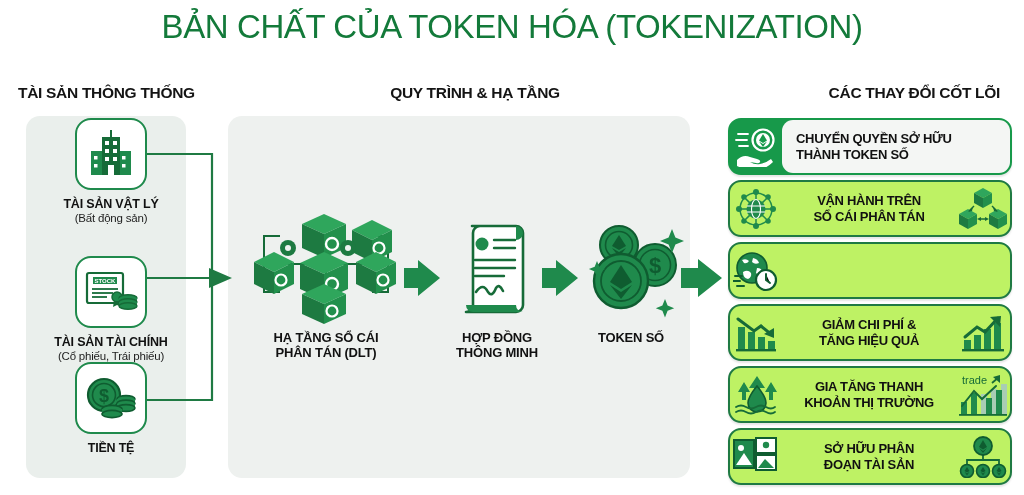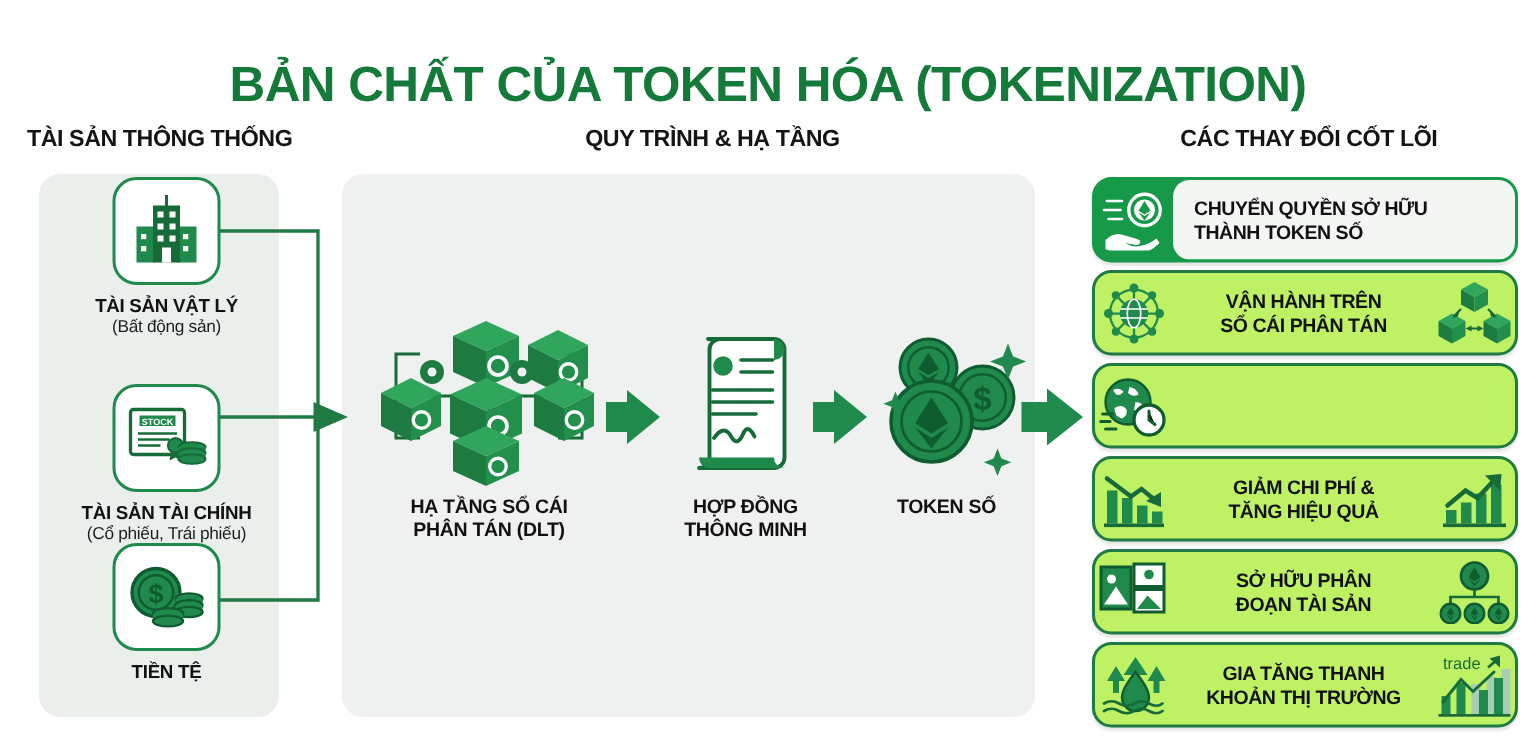--- a/index.html
+++ b/index.html
@@ -6,36 +6,36 @@
   html, body {
     width: 1024px; height: 495px;
     background: #ffffff;
     font-family: "Liberation Sans", sans-serif;
     overflow: hidden;
   }
   #stage { position: relative; width: 1024px; height: 495px; }
 
   
   .title {
-    position: absolute; left: 0; top: 37px; width: 1024px;
+    position: absolute; left: 0; top: 8px; width: 1024px;
     text-align: center;
-    font-size: 33px; font-weight: 700; letter-spacing: -0.4px;
+    font-size: 33px; font-weight: 400; letter-spacing: -0.4px;
     color: #137a3a;
     white-space: nowrap;
   }
 
   
   .col-head {
     position: absolute; top: 84px;
     font-size: 15.5px; font-weight: 700; color: #141414;
     letter-spacing: -0.3px; white-space: nowrap;
   }
   .ch-left  { left: 18px; }
   .ch-mid   { left: 355px; width: 240px; text-align: center; }
-  .ch-right { left: 745px; width: 255px; text-align: center; }
+  .ch-right { left: 745px; width: 255px; text-align: right; }
 
   
   .panel-left {
     position: absolute; left: 26px; top: 116px;
     width: 160px; height: 362px;
     background: #eaefec; border-radius: 14px;
   }
   .panel-mid {
     position: absolute; left: 228px; top: 116px;
     width: 462px; height: 362px;
@@ -463,20 +463,63 @@
           </g>
           <path d="M5 24 L17 14 L25 19 L38 5" fill="none" stroke="#166b38" stroke-width="3" stroke-linecap="round"></path>
           <polygon points="30,4 41,3 40,14" fill="#166b38"></polygon>
           <rect x="2" y="36" width="42" height="2.4" fill="#166b38"></rect>
         </svg>
       </div>
     </div>
 
     <div class="card">
       <div class="card-ic">
+        <svg width="46" height="42" viewBox="0 0 46 42">
+          <g fill="#1f8a4c">
+            <polygon points="9,18 5,18 11,8 17,18 13,18 13,26 9,26"></polygon>
+            <polygon points="36,18 32,18 38,8 44,18 40,18 40,26 36,26"></polygon>
+            <polygon points="21,14 16,14 24,2 32,14 27,14 27,26 21,26"></polygon>
+          </g>
+          <path d="M24 12 q9 11 9 17 a9 9 0 0 1 -18 0 q0 -6 9 -17 z" fill="#1f8a4c" stroke="#0f5c30" stroke-width="1.6"></path>
+          <g stroke="#166b38" stroke-width="1.8" fill="none" stroke-linecap="round">
+            <path d="M3 33 q5 -3 10 0 t10 0 t10 0 t9 0"></path>
+            <path d="M3 38 q5 -3 10 0 t10 0 t10 0 t9 0"></path>
+          </g>
+        </svg>
+      </div>
+      <div class="card-tx">
+        <span>GIA TĂNG THANH</span>
+        <span>KHOẢN THỊ TRƯỜNG</span>
+      </div>
+      <div class="card-ic right">
+        <svg width="50" height="46" viewBox="0 0 50 46">
+          <text x="4" y="12" font-family="Liberation Sans, sans-serif" font-size="11" font-weight="400" fill="#166b38">trade</text>
+          <g stroke="#166b38" stroke-width="1.8" fill="none">
+            <path d="M34 11 L41 5"></path>
+          </g>
+          <polygon points="42,3 42,11 35,5" fill="#166b38"></polygon>
+          <g fill="#a8cdb4">
+            <rect x="23" y="22" width="6" height="20"></rect>
+            <rect x="33" y="17" width="6" height="25"></rect>
+            <rect x="43" y="12" width="6" height="30"></rect>
+          </g>
+          <g fill="#1f8a4c">
+            <rect x="3" y="30" width="6" height="12"></rect>
+            <rect x="13" y="21" width="6" height="21"></rect>
+            <rect x="28" y="26" width="6" height="16"></rect>
+            <rect x="38" y="18" width="6" height="24"></rect>
+          </g>
+          <path d="M4 34 L16 19 L24 27 L38 14" fill="none" stroke="#166b38" stroke-width="2" stroke-linecap="round"></path>
+          <rect x="1" y="42" width="48" height="1.8" fill="#166b38"></rect>
+        </svg>
+      </div>
+    </div>
+
+    <div class="card">
+      <div class="card-ic">
         <svg width="48" height="42" viewBox="0 0 48 42">
           <rect x="2" y="4" width="20" height="28" fill="#1f8a4c" stroke="#0f5c30" stroke-width="2"></rect>
           <circle cx="9" cy="12" r="3" fill="#ffffff"></circle>
           <polygon points="4,29 12,17 20,29" fill="#ffffff"></polygon>
           <rect x="24" y="2" width="20" height="15" fill="#ffffff" stroke="#0f5c30" stroke-width="2"></rect>
           <circle cx="34" cy="9" r="3.2" fill="#1f8a4c"></circle>
           <rect x="24" y="19" width="20" height="15" fill="#ffffff" stroke="#0f5c30" stroke-width="2"></rect>
           <polygon points="26,32 33,23 42,32" fill="#1f8a4c"></polygon>
         </svg>
       </div>
@@ -502,57 +545,14 @@
               <polygon points="9,37.5 11.5,35.8 9,39.5 6.5,35.8"></polygon>
             <polygon points="25,31 27.5,35 25,36.5 22.5,35"></polygon>
               <polygon points="25,37.5 27.5,35.8 25,39.5 22.5,35.8"></polygon>
             <polygon points="41,31 43.5,35 41,36.5 38.5,35"></polygon>
               <polygon points="41,37.5 43.5,35.8 41,39.5 38.5,35.8"></polygon>
           </g>
         </svg>
       </div>
     </div>
 
-    <div class="card">
-      <div class="card-ic">
-        <svg width="46" height="42" viewBox="0 0 46 42">
-          <g fill="#1f8a4c">
-            <polygon points="9,18 5,18 11,8 17,18 13,18 13,26 9,26"></polygon>
-            <polygon points="36,18 32,18 38,8 44,18 40,18 40,26 36,26"></polygon>
-            <polygon points="21,14 16,14 24,2 32,14 27,14 27,26 21,26"></polygon>
-          </g>
-          <path d="M24 12 q9 11 9 17 a9 9 0 0 1 -18 0 q0 -6 9 -17 z" fill="#1f8a4c" stroke="#0f5c30" stroke-width="1.6"></path>
-          <g stroke="#166b38" stroke-width="1.8" fill="none" stroke-linecap="round">
-            <path d="M3 33 q5 -3 10 0 t10 0 t10 0 t9 0"></path>
-            <path d="M3 38 q5 -3 10 0 t10 0 t10 0 t9 0"></path>
-          </g>
-        </svg>
-      </div>
-      <div class="card-tx">
-        <span>GIA TĂNG THANH</span>
-        <span>KHOẢN THỊ TRƯỜNG</span>
-      </div>
-      <div class="card-ic right">
-        <svg width="50" height="46" viewBox="0 0 50 46">
-          <text x="4" y="12" font-family="Liberation Sans, sans-serif" font-size="11" font-weight="400" fill="#166b38">trade</text>
-          <g stroke="#166b38" stroke-width="1.8" fill="none">
-            <path d="M34 11 L41 5"></path>
-          </g>
-          <polygon points="42,3 42,11 35,5" fill="#166b38"></polygon>
-          <g fill="#a8cdb4">
-            <rect x="23" y="22" width="6" height="20"></rect>
-            <rect x="33" y="17" width="6" height="25"></rect>
-            <rect x="43" y="12" width="6" height="30"></rect>
-          </g>
-          <g fill="#1f8a4c">
-            <rect x="3" y="30" width="6" height="12"></rect>
-            <rect x="13" y="21" width="6" height="21"></rect>
-            <rect x="28" y="26" width="6" height="16"></rect>
-            <rect x="38" y="18" width="6" height="24"></rect>
-          </g>
-          <path d="M4 34 L16 19 L24 27 L38 14" fill="none" stroke="#166b38" stroke-width="2" stroke-linecap="round"></path>
-          <rect x="1" y="42" width="48" height="1.8" fill="#166b38"></rect>
-        </svg>
-      </div>
-    </div>
-
   </div>
 </div>
 
 </body></html>

